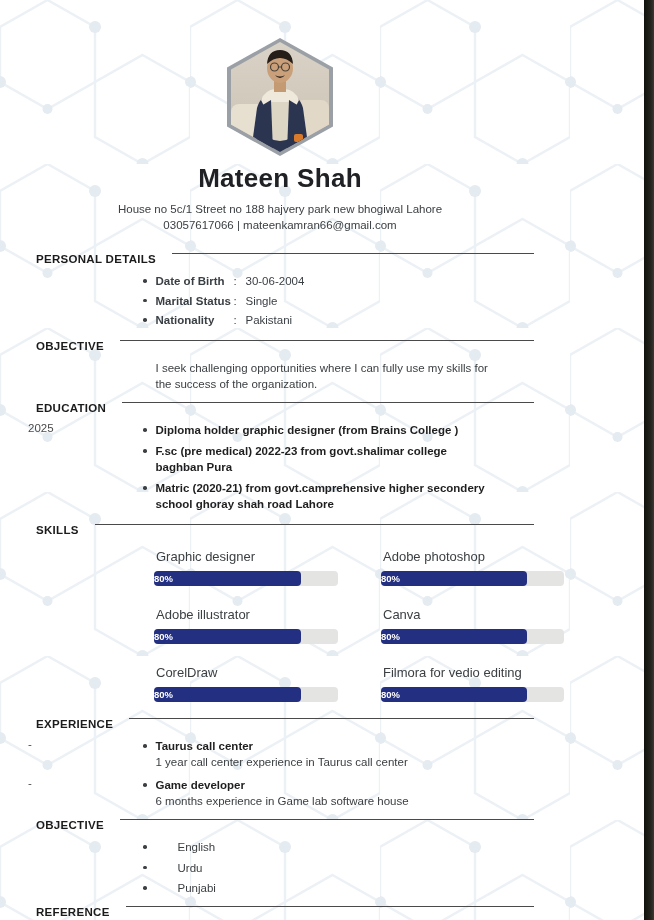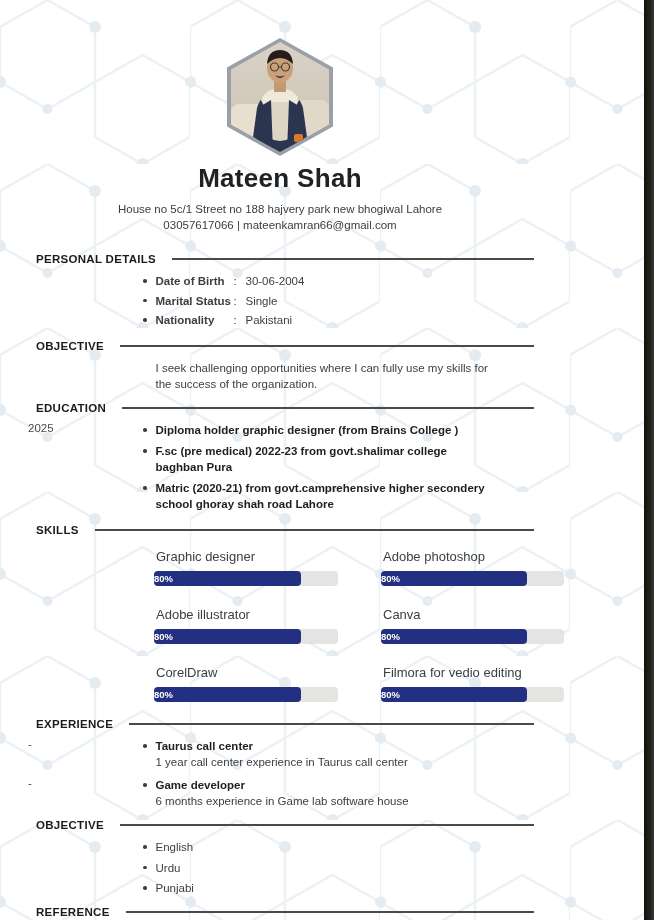--- a/index.html
+++ b/index.html
@@ -33,21 +33,21 @@
   .name {
     text-align:center; margin-top:7px;
     font-size:26px; font-weight:bold; color:#202124; letter-spacing:0.3px;
   }
   .address {
     text-align:center; margin-top:7px;
     font-size:11.5px; line-height:16px; color:#3c4043;
   }
 
   
-  .sec { display:flex; align-items:center; margin:0 26px 0 28px;padding-left:8px; }
+  .sec { display:flex; margin:0 26px 0 28px;padding-left:8px; }
   .sec-title {
     font-size:11.5px; font-weight:bold; color:#1b1b1b; letter-spacing:0.3px;
     white-space:nowrap;
   }
   .sec-line { flex:1; height:1.2px; background:#4a4a4a; margin-left:16px; }
 
   .m20 { margin-top:20px; } .m12 { margin-top:12px; }
   .m10 { margin-top:10px; } .m8 { margin-top:8px; } .m16 { margin-top:16px; }
 
   
@@ -82,21 +82,21 @@
     height:15px; border-radius:4px;
     display:flex; align-items:center; justify-content:flex-start;
     padding-right:8px; color:#ffffff; font-size:9.5px; font-weight:bold;
   }
 
   
   .exp-item { margin-bottom:7px; }
   .exp-desc { margin-left:12.5px; font-size:11.5px; line-height:16px; }
 
   
-  .lang-row { margin-bottom:4.5px; }
+  .lang-row { margin-bottom:4.5px;gap:22px; }
 </style>
 </head>
 <body>
 
 <svg class="bg-pattern" width="654" height="920" xmlns="http://www.w3.org/2000/svg">
   <defs>
     <pattern id="hexpat" width="190" height="164" patternUnits="userSpaceOnUse">
       <g fill="none" stroke="#e9eef4" stroke-width="2.5">
         <path d="M47.5 0 L95 27 L95 82 L47.5 109 L0 82 L0 27 Z"></path>
         <path d="M142.5 55 L190 82 L190 137 L142.5 164 L95 137 L95 82 Z"></path>

